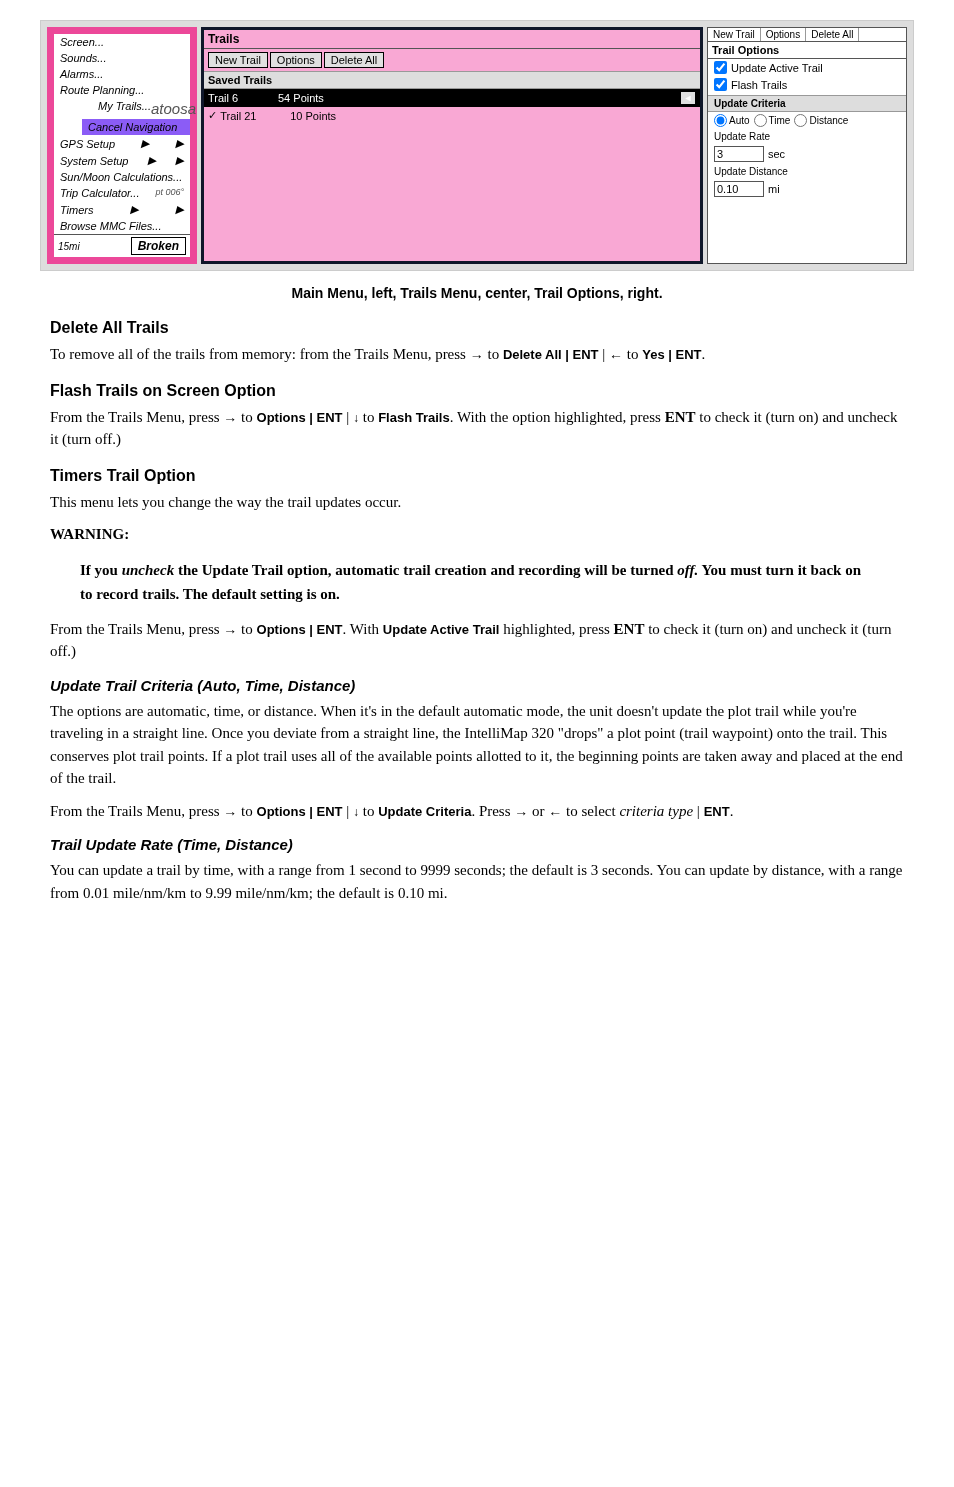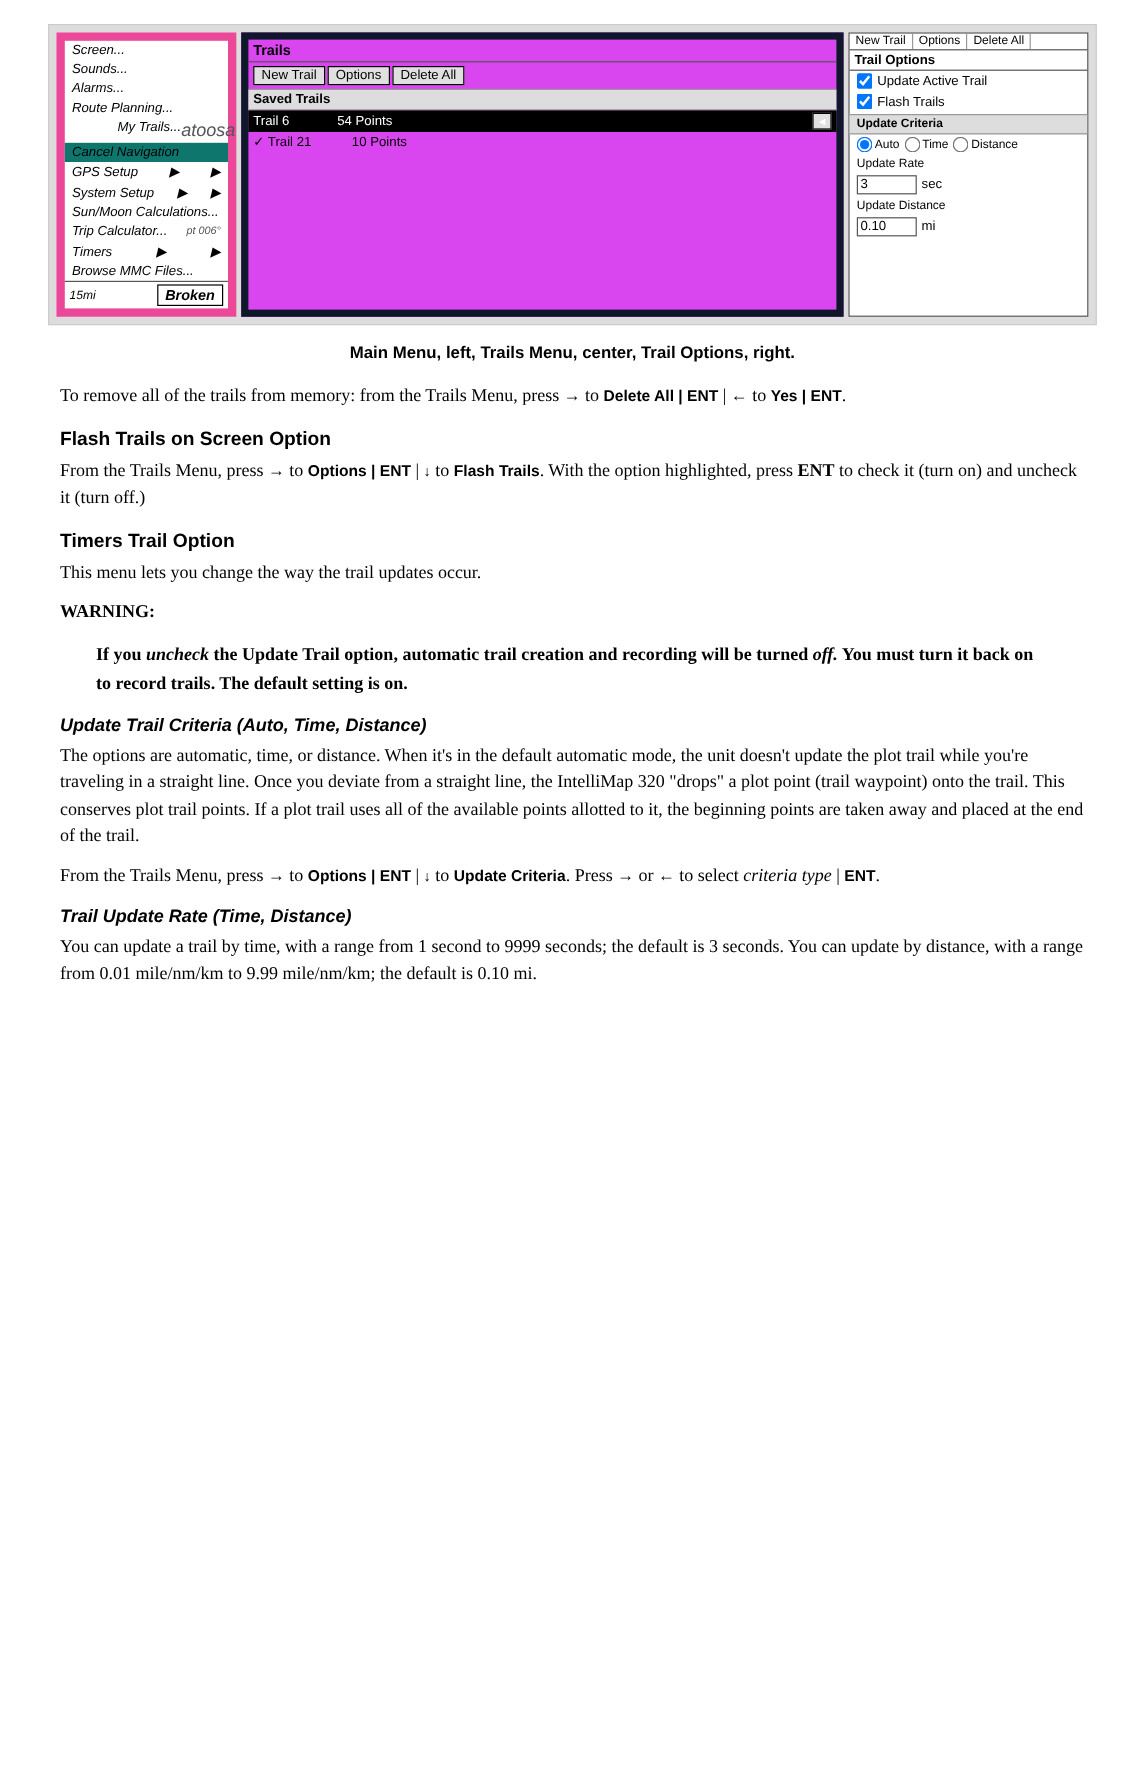--- a/index.html
+++ b/index.html
@@ -32,22 +32,23 @@
       width: 150px;
       min-width: 150px;
       font-style: italic;
     }
     .panel-left .menu-item {
       padding: 2px 6px;
       cursor: pointer;
       white-space: nowrap;
     }
     .panel-left .menu-item.cancel-item {
-      background: #0f766e;
+      background: #8b5cf6;
       color: #000;
+      margin-left: 28px;
     }
     .panel-left .menu-item.has-arrow::after {
       content: ' ▶';
       float: right;
     }
     .panel-left .bottom-bar {
       display: flex;
       align-items: center;
       border-top: 1px solid #555;
       padding: 2px 4px;
@@ -56,22 +57,22 @@
     .panel-left .bottom-bar .broken-box {
       border: 1px solid #000;
       padding: 1px 6px;
       font-weight: bold;
       font-size: 12px;
       margin-left: auto;
     }
 
     
     .panel-center {
-      background: #d946ef;
-      border: 6px solid #0f172a;
+      background: #f9a8d4;
+      border: 3px solid #0f172a;
       flex: 1;
     }
     .panel-center .panel-title {
       font-weight: bold;
       font-size: 12px;
       padding: 2px 4px;
       border-bottom: 1px solid #555;
     }
     .panel-center .toolbar {
       display: flex;
@@ -349,20 +350,21 @@
       <input type="text" value="0.10" style="">
       <span>mi</span>
     </div>
   </div>
 </div>
 
 <div class="caption">Main Menu, left, Trails Menu, center, Trail Options, right.</div>
 
 <div class="content">
 
+  <h2>Delete All Trails</h2>
   <p>
     To remove all of the trails from memory: from the Trails Menu, press <span class="arrow-sym">→</span>
     to <span class="key">Delete All | ENT</span> | <span class="arrow-sym">←</span> to <span class="key">Yes | ENT</span>.
   </p>
 
   <h2>Flash Trails on Screen Option</h2>
   <p>
     From the Trails Menu, press <span class="arrow-sym">→</span> to <span class="key">Options | ENT</span> | <span class="down-arrow">↓</span> to <span class="key">Flash Trails</span>. With the
     option highlighted, press <strong>ENT</strong> to check it (turn on) and uncheck it (turn off.)
   </p>
@@ -370,20 +372,24 @@
   <h2>Timers Trail Option</h2>
   <p>This menu lets you change the way the trail updates occur.</p>
 
   <p><strong>WARNING:</strong></p>
   <div class="warning-block">
     If you <em>uncheck</em> the Update Trail option, automatic trail
     creation and recording will be turned <em>off.</em> You must turn
     it back on to record trails. The default setting is on.
   </div>
 
+  <p>
+    From the Trails Menu, press <span class="arrow-sym">→</span> to <span class="key">Options | ENT</span>. With <span class="key">Update Active Trail</span>
+    highlighted, press <strong>ENT</strong> to check it (turn on) and uncheck it (turn off.)
+  </p>
 
   <h3>Update Trail Criteria (Auto, Time, Distance)</h3>
   <p>The options are automatic, time, or distance. When it's in the default automatic mode, the unit doesn't update the plot trail while you're traveling in a straight line. Once you deviate from a straight line, the IntelliMap 320 "drops" a plot point (trail waypoint) onto the trail. This conserves plot trail points. If a plot trail uses all of the available points allotted to it, the beginning points are taken away and placed at the end of the trail.</p>
 
   <p>
     From the Trails Menu, press <span class="arrow-sym">→</span> to <span class="key">Options | ENT</span> | <span class="down-arrow">↓</span> to <span class="key">Update Criteria</span>.
     Press <span class="arrow-sym">→</span> or <span class="arrow-sym">←</span> to select <em>criteria type</em> | <span class="key">ENT</span>.
   </p>
 
   <h3>Trail Update Rate (Time, Distance)</h3>

